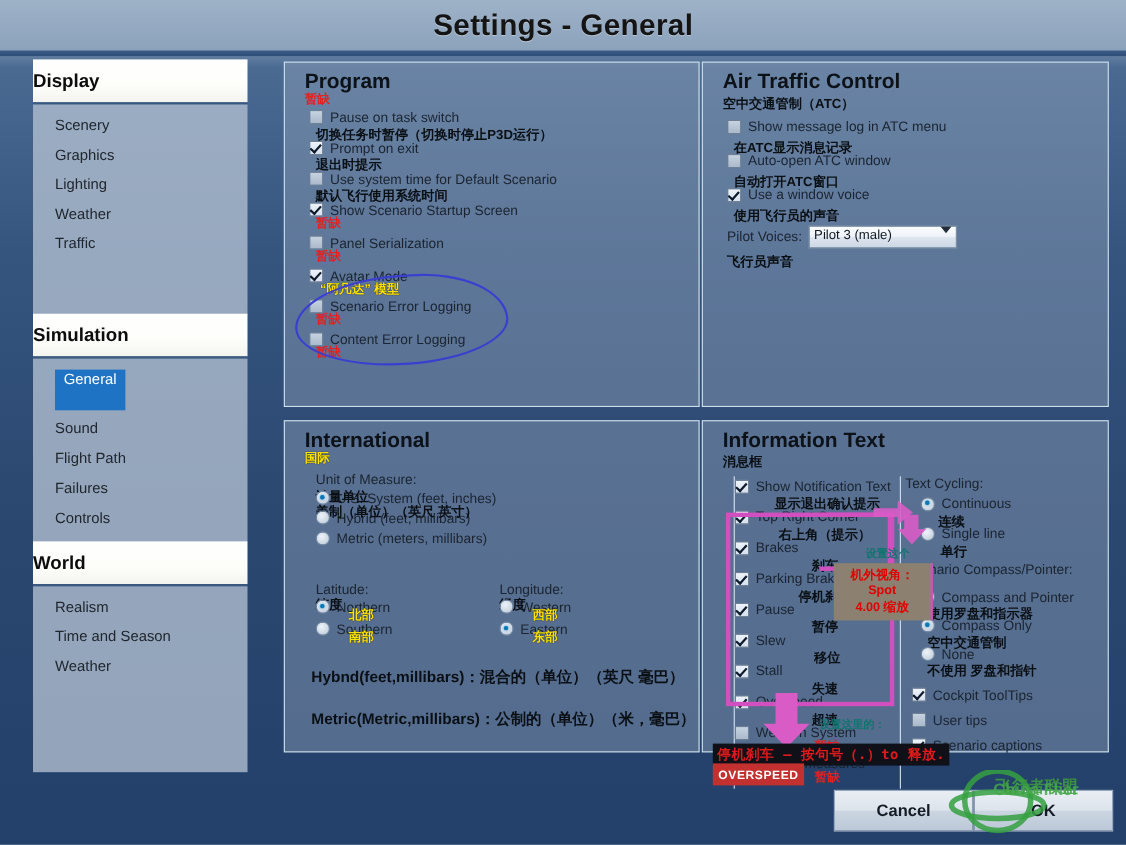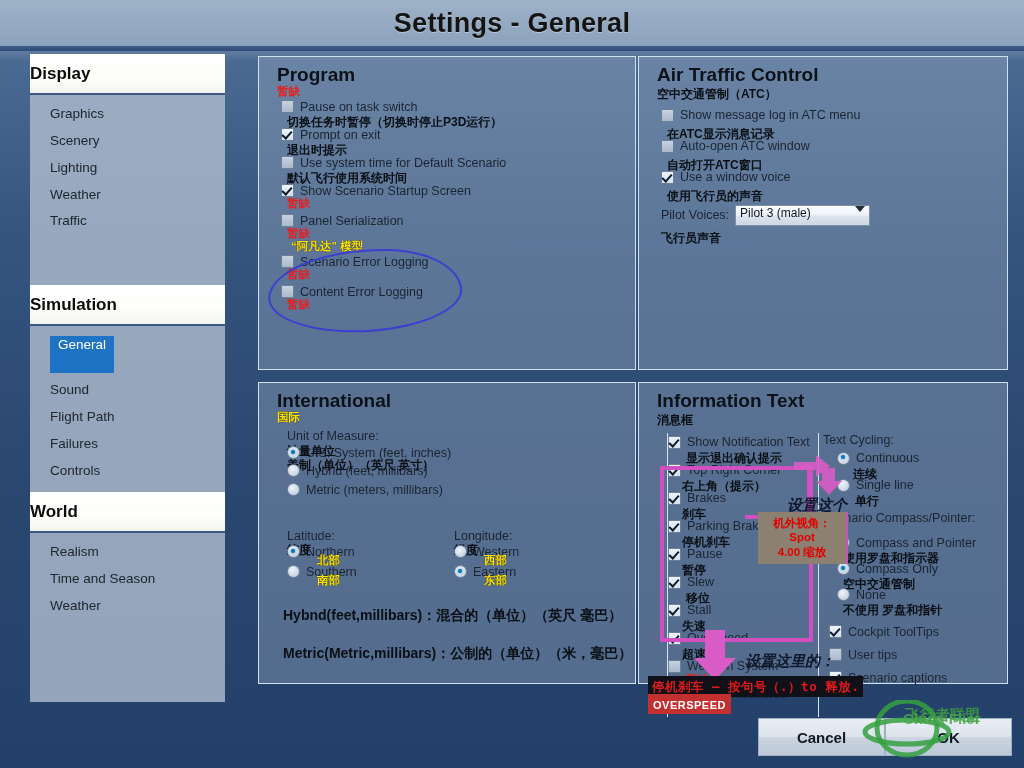--- a/index.html
+++ b/index.html
@@ -75,38 +75,38 @@
 
   
   .grp-label{font-size:12.5px;color:#1b2430;}
   .intl-body{margin:6px 0 0 28px;position:relative;}
   .note{font-size:14px;font-weight:bold;color:#0a0f14;}
 
   
   .info-cols{display:flex;margin:4px 0 0 12px;}
   .info-left{width:168px;position:relative;}
   .info-right{width:175px;position:relative;margin-left:4px;}
-  .infolist{border:1px solid #d8e4f0;border-top:none;border-bottom:none;padding:2px 0 2px 0;}
+  .infolist{border:1px solid #d8e4f0;border-top:none;border-bottom:none;padding:2px 0 2px 0;text-align:center;}
 
   
   .anno{position:absolute;pointer-events:none;}
   #ellipse-annot{left:268px;top:250px;width:190px;height:78px;border:2.5px solid #3b3fd0;
     border-radius:50% 44% 48% 52%/52% 56% 44% 48%;transform:rotate(-4deg);}
   #pink-box{left:660px;top:466px;width:145px;height:168px;border:4px solid #d14fbe;}
   #pink-notch{left:745px;top:466px;width:62px;height:45px;background:rgba(150,168,190,0);
     border-right:4px solid #d14fbe;border-bottom:4px solid #d14fbe;border-top:4px solid #d14fbe;}
   #overlay-box{left:758px;top:512px;width:88px;height:52px;background:#8c8170;
     border-right:2px solid #d14fbe;}
   .ov-line{color:#e00000;font-size:11.5px;font-weight:bold;line-height:1.25;text-align:center;}
   #red-banner{left:648px;top:676px;background:#101018;padding:1px 4px;}
   #red-banner span{color:#e01a1a;font-size:12.5px;font-weight:bold;
     font-family:"DejaVu Sans Mono","Liberation Mono",monospace;letter-spacing:.5px;}
   #overspeed-badge{left:648px;top:694px;background:#c23030;padding:1px 5px;}
   #overspeed-badge span{color:#ffffff;font-size:11px;font-weight:bold;letter-spacing:.5px;}
-  .set-here{color:#0f172a;font-size:15px;font-weight:bold;font-style:italic;}
+  .set-here{color:#0f766e;font-size:10px;font-weight:bold;}
 
   
   .btn{position:absolute;width:125px;height:36px;border:1px solid #9fb0c2;
     background:linear-gradient(180deg,#e9eef4 0%,#dde4ec 48%,#cbd5e1 52%,#bcc8d8 100%);
     display:flex;align-items:center;justify-content:center;
     font-size:15px;font-weight:bold;color:#121a24;}
   #btn-cancel{left:758px;top:718px;}
   #btn-ok{left:885px;top:718px;}
 
   
@@ -119,22 +119,22 @@
 
 <div id="titlebar">
   <div id="title-text">Settings - General</div>
 </div>
 <div id="title-underline"></div>
 
 <div id="sidebar">
 
   <div class="side-hdr">Display</div>
   <div class="side-group">
+    <div class="side-item">Scenery</div>
     <div class="side-item">Graphics</div>
-    <div class="side-item">Scenery</div>
     <div class="side-item">Lighting</div>
     <div class="side-item">Weather</div>
     <div class="side-item">Traffic</div>
     <div class="side-spacer"></div>
   </div>
 
   <div class="side-hdr">Simulation</div>
   <div class="side-group">
     <div class="side-item selected">General</div>
     <div class="side-item">Sound</div>
@@ -180,20 +180,24 @@
       <span class="row-label">Show Scenario Startup Screen</span>
     </div>
     <div class="cnline cn-red">暂缺</div>
 
     <div class="row" style="margin-top:2px">
       <span class="cb"></span>
       <span class="row-label">Panel Serialization</span>
     </div>
     <div class="cnline cn-red">暂缺</div>
 
+    <div class="row" style="margin-top:2px">
+      <span class="cb checked"></span>
+      <span class="row-label">Avatar Mode</span>
+    </div>
     <div class="cnline cn-yellow" style="margin-left:10px">“阿凡达” 模型</div>
 
     <div class="row">
       <span class="cb"></span>
       <span class="row-label">Scenario Error Logging</span>
     </div>
     <div class="cnline cn-red">暂缺</div>
 
     <div class="row" style="margin-top:2px">
       <span class="cb"></span>

